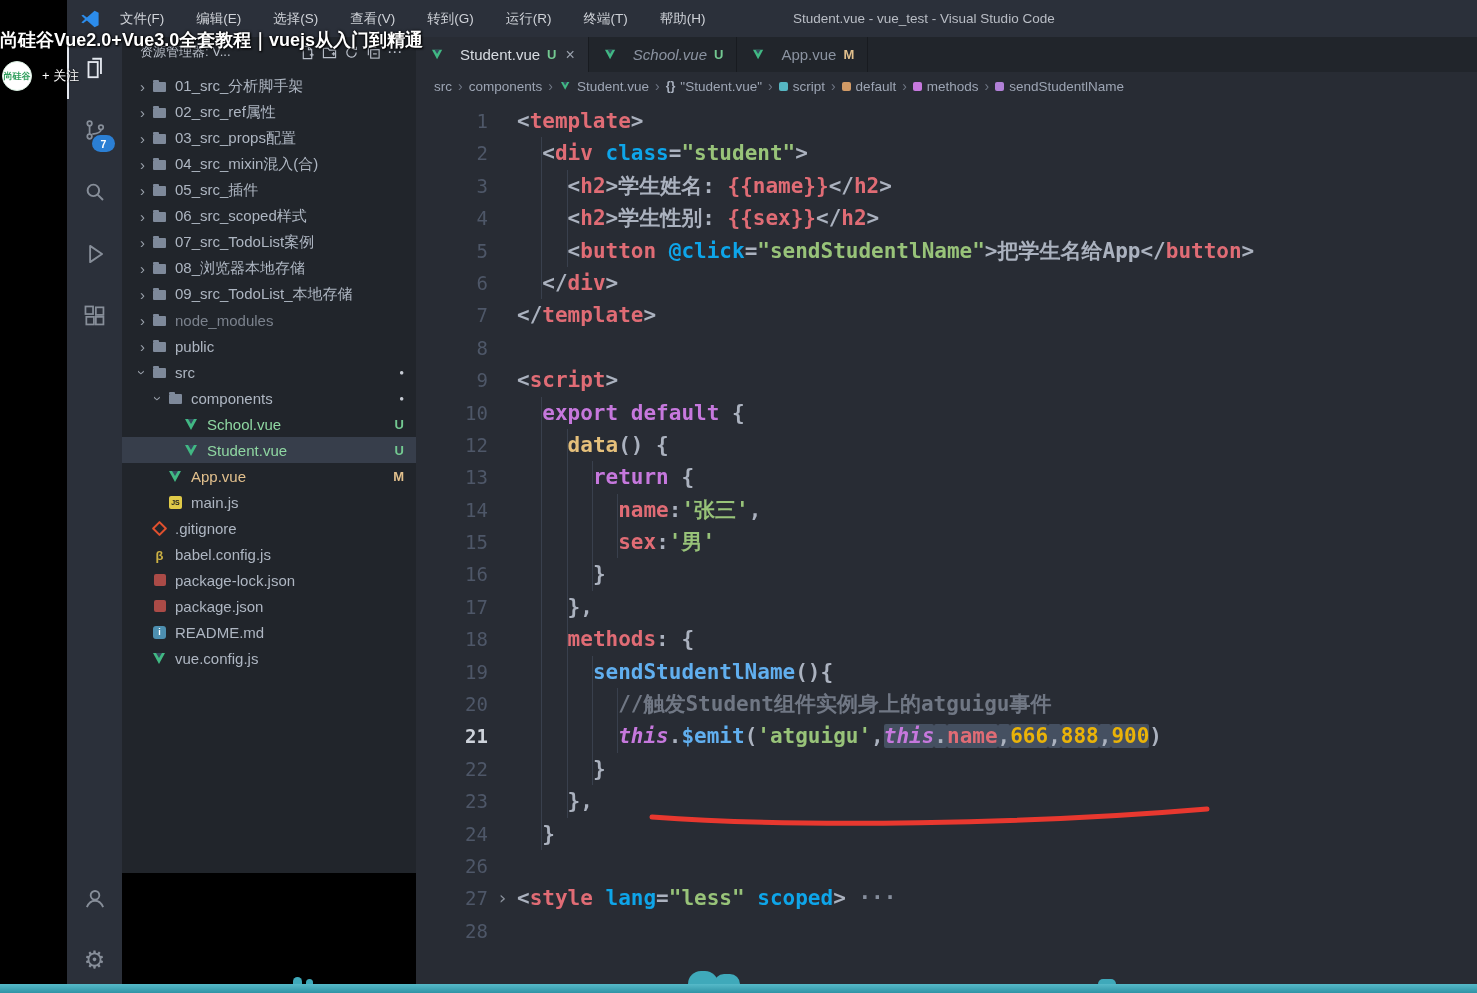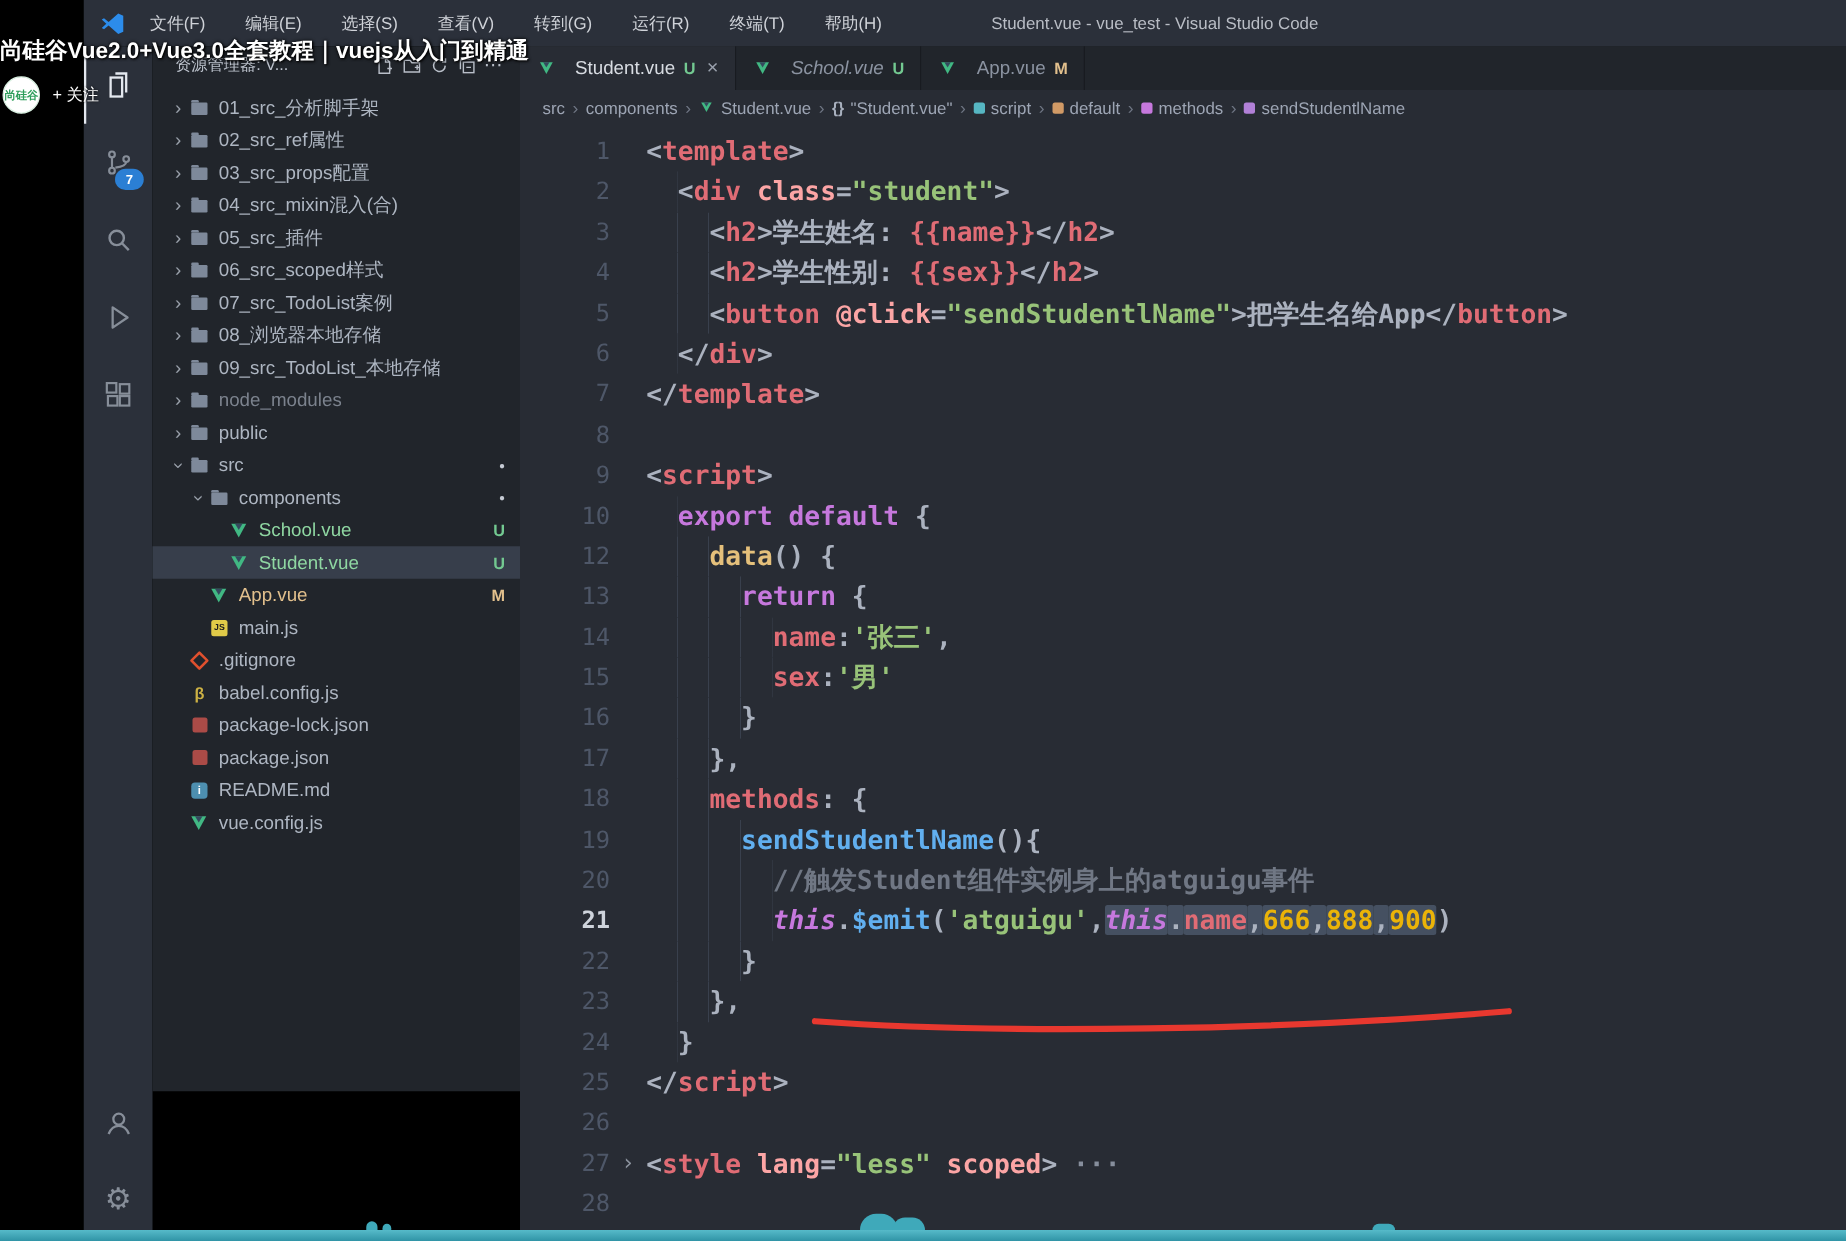--- a/index.html
+++ b/index.html
@@ -102,21 +102,21 @@
          font-family:"DejaVu Sans Mono","DejaVu Sans",monospace;}
   .ln{width:72px;flex:0 0 72px;text-align:right;font-size:19px;color:#4e5768;}
   .ln.act{color:#ced3db;font-weight:bold;}
   .foldc{width:29px;flex:0 0 29px;text-align:center;color:#8a919c;font-size:18px;}
   .ct{flex:1;overflow:hidden;}
   .tk{font-weight:700;font-size:21px;}
   .tk.sel{background:#455061;border-radius:2px;}
   .ind{display:inline-block;height:32.4px;vertical-align:top;
        background-image:repeating-linear-gradient(to right,transparent 0 24.3px,#39404d 24.3px 25.3px);}
   .p{color:#abb2bf;}   .tag{color:#e06c75;}  .key{color:#e06c75;}
-  .attr{color:#fca5a5;}.str{color:#98c379;}  .kw{color:#c678dd;}
+  .attr{color:#0ea5e9;}.str{color:#98c379;}  .kw{color:#c678dd;}
   .kw2{color:#c678dd;font-style:italic;}     .func{color:#61afef;}
   .gold{color:#e5c07b;}.num{color:#eab308;}  .com{color:#707784;}
   .interp{color:#e06c75;}.txt{color:#abb2bf;}.fold{color:#868e9c;}
 
   
   #video-title{position:absolute;left:0;top:28px;z-index:60;font-size:18px;font-weight:bold;color:#fff;
                text-shadow:0 0 3px #000,1px 1px 2px #000;white-space:nowrap;}
   #follow-wrap{position:absolute;left:2px;top:61px;z-index:60;display:flex;align-items:center;gap:10px;}
   #avatar{width:28px;height:28px;border-radius:50%;background:#fff;display:flex;align-items:center;
           justify-content:center;color:#2e9e5b;font-size:9px;font-weight:bold;overflow:hidden;
@@ -483,21 +483,20 @@
       <div class="cline"><span class="ln">15</span><span class="foldc"></span><span class="ct"><span class="ind" style="width: 101.2px;"></span><span class="tk key">sex</span><span class="tk p">:</span><span class="tk str">'男'</span></span></div>
       <div class="cline"><span class="ln">16</span><span class="foldc"></span><span class="ct"><span class="ind" style="width: 75.9px;"></span><span class="tk p">}</span></span></div>
       <div class="cline"><span class="ln">17</span><span class="foldc"></span><span class="ct"><span class="ind" style="width: 50.6px;"></span><span class="tk p">},</span></span></div>
       <div class="cline"><span class="ln">18</span><span class="foldc"></span><span class="ct"><span class="ind" style="width: 50.6px;"></span><span class="tk key">methods</span><span class="tk p">: {</span></span></div>
       <div class="cline"><span class="ln">19</span><span class="foldc"></span><span class="ct"><span class="ind" style="width: 75.9px;"></span><span class="tk func">sendStudentlName</span><span class="tk p">(){</span></span></div>
       <div class="cline"><span class="ln">20</span><span class="foldc"></span><span class="ct"><span class="ind" style="width: 101.2px;"></span><span class="tk com">//触发Student组件实例身上的atguigu事件</span></span></div>
       <div class="cline"><span class="ln act">21</span><span class="foldc"></span><span class="ct"><span class="ind" style="width: 101.2px;"></span><span class="tk kw2">this</span><span class="tk p">.</span><span class="tk func">$emit</span><span class="tk p">(</span><span class="tk str">'atguigu'</span><span class="tk p">,</span><span class="tk kw2 sel">this</span><span class="tk p sel">.</span><span class="tk key sel">name</span><span class="tk p sel">,</span><span class="tk num sel">666</span><span class="tk p sel">,</span><span class="tk num sel">888</span><span class="tk p sel">,</span><span class="tk num sel">900</span><span class="tk p">)</span></span></div>
       <div class="cline"><span class="ln">22</span><span class="foldc"></span><span class="ct"><span class="ind" style="width: 75.9px;"></span><span class="tk p">}</span></span></div>
       <div class="cline"><span class="ln">23</span><span class="foldc"></span><span class="ct"><span class="ind" style="width: 50.6px;"></span><span class="tk p">},</span></span></div>
       <div class="cline"><span class="ln">24</span><span class="foldc"></span><span class="ct"><span class="ind" style="width: 25.3px;"></span><span class="tk p">}</span></span></div>
-      <div class="cline"><span class="ln">25</span><span class="foldc"></span><span class="ct"><span class="tk p">&lt;/</span><span class="tk tag">script</span><span class="tk p">&gt;</span></span></div>
       <div class="cline"><span class="ln">26</span><span class="foldc"></span><span class="ct"></span></div>
       <div class="cline"><span class="ln">27</span><span class="foldc">›</span><span class="ct"><span class="tk p">&lt;</span><span class="tk tag">style</span><span class="tk p"> </span><span class="tk attr">lang</span><span class="tk p">=</span><span class="tk str">"less"</span><span class="tk p"> </span><span class="tk attr">scoped</span><span class="tk p">&gt;</span><span class="tk fold"> ···</span></span></div>
       <div class="cline"><span class="ln">28</span><span class="foldc"></span><span class="ct"></span></div>
     </div>
 </div>
 
 <div id="video-title">尚硅谷Vue2.0+Vue3.0全套教程｜vuejs从入门到精通</div>
 <div id="follow-wrap">
   <span id="avatar">尚硅谷</span>
   <span id="follow-btn">+ 关注</span>

